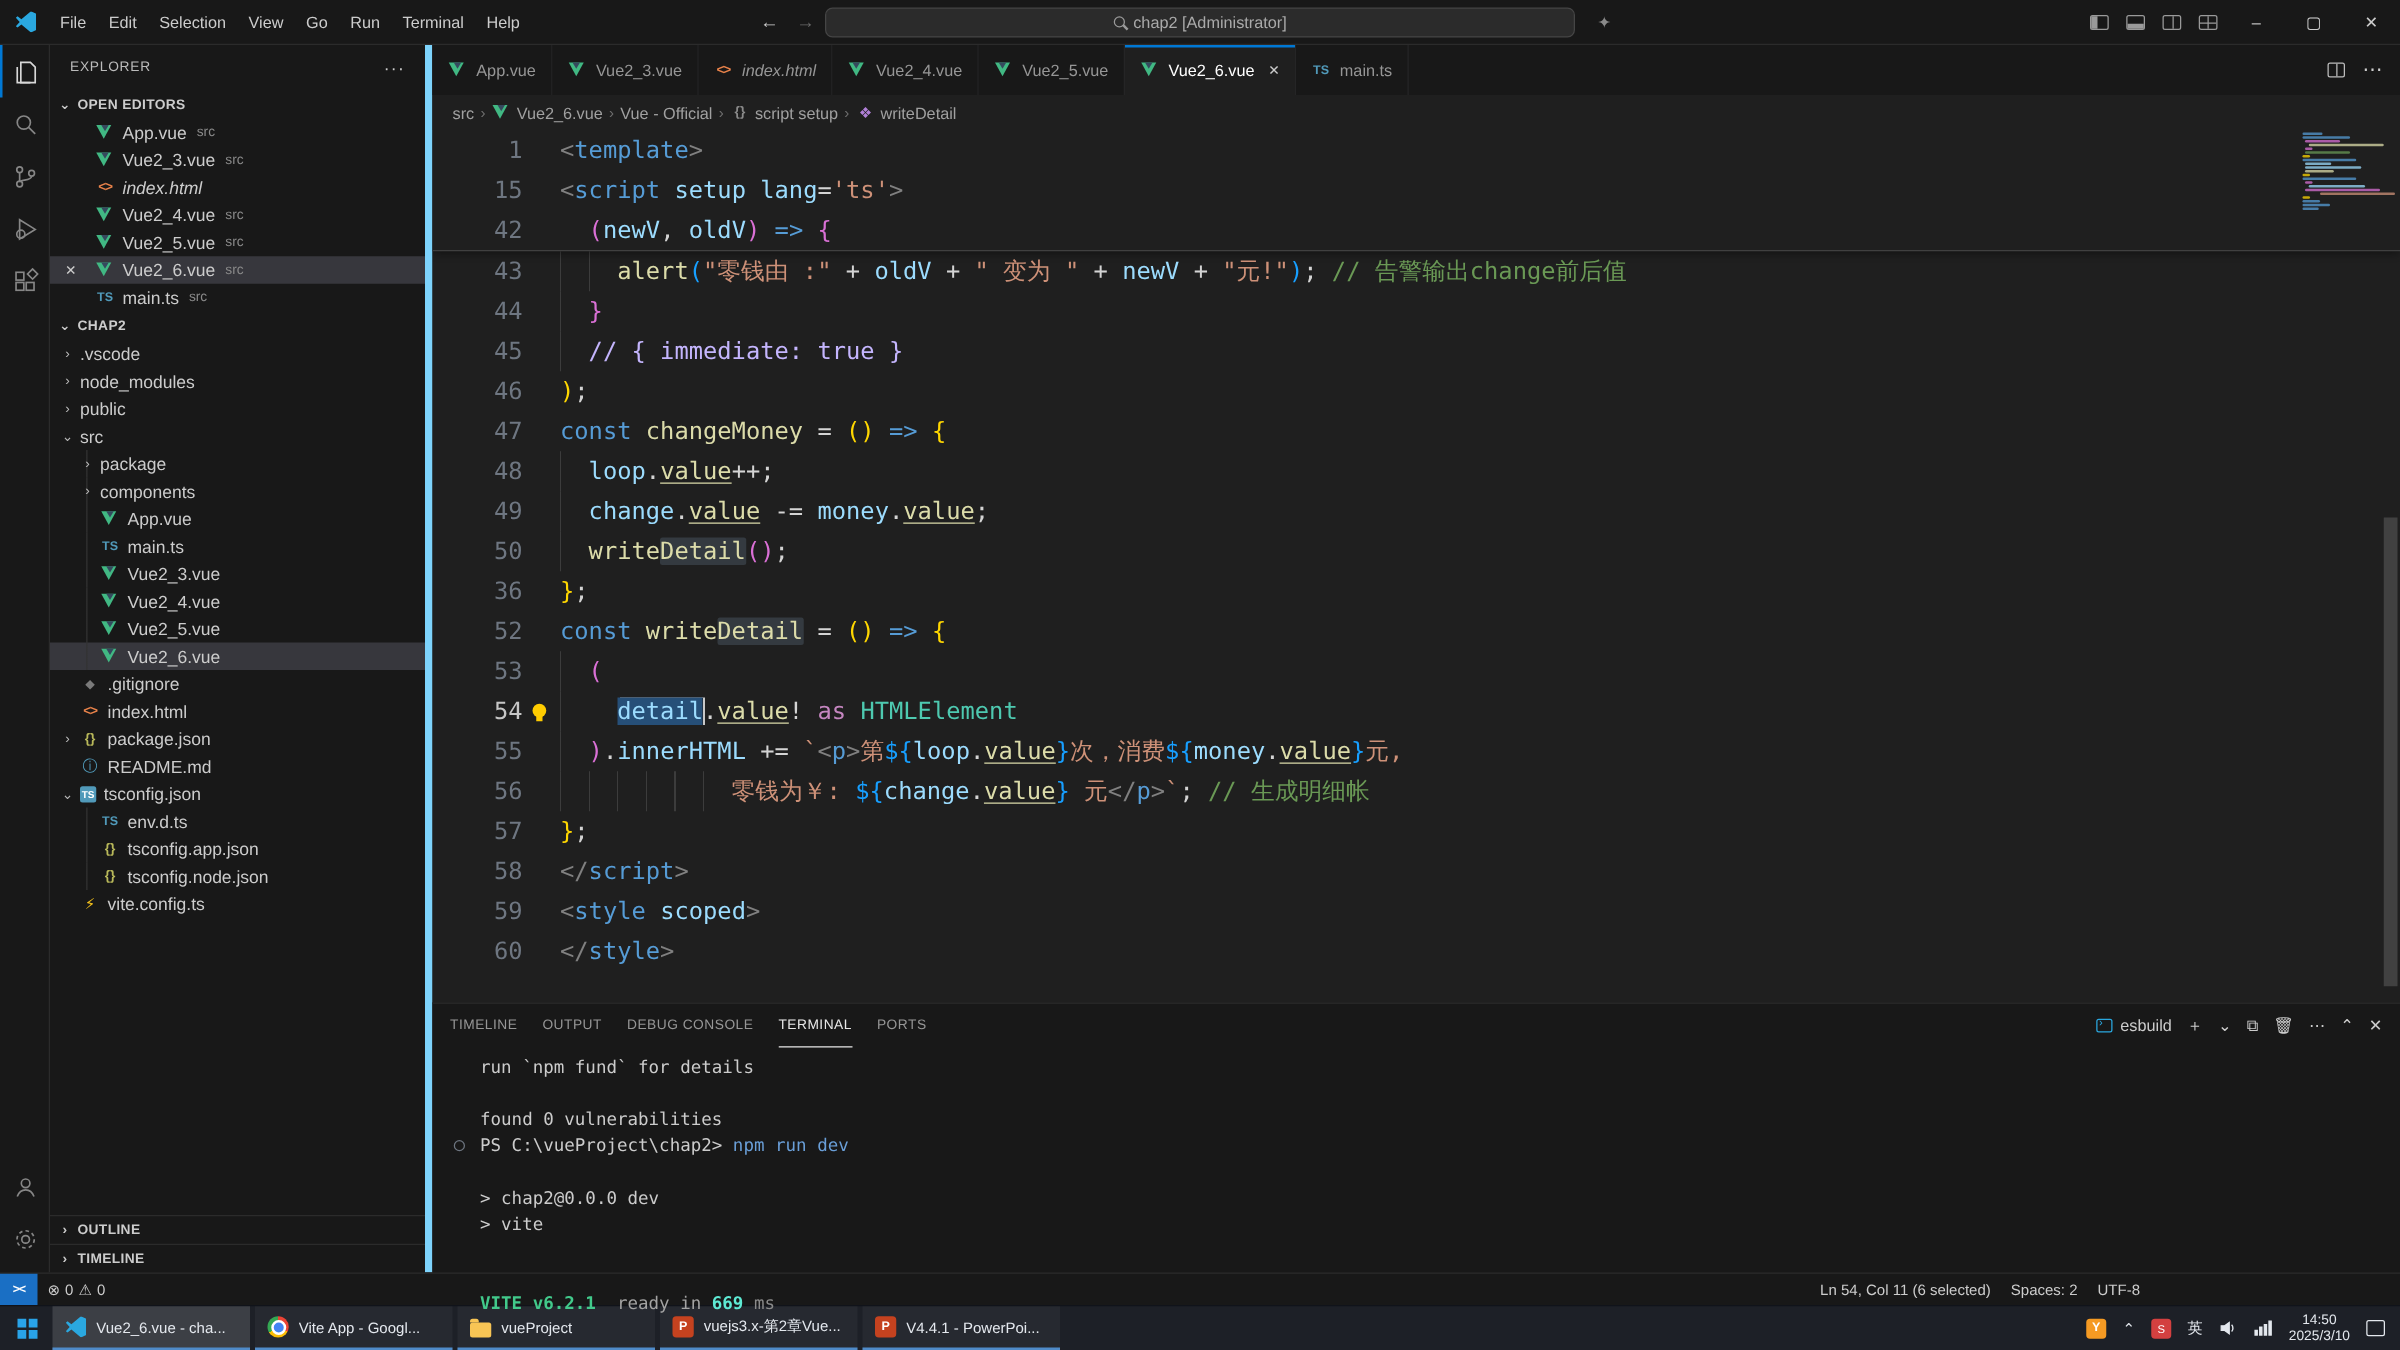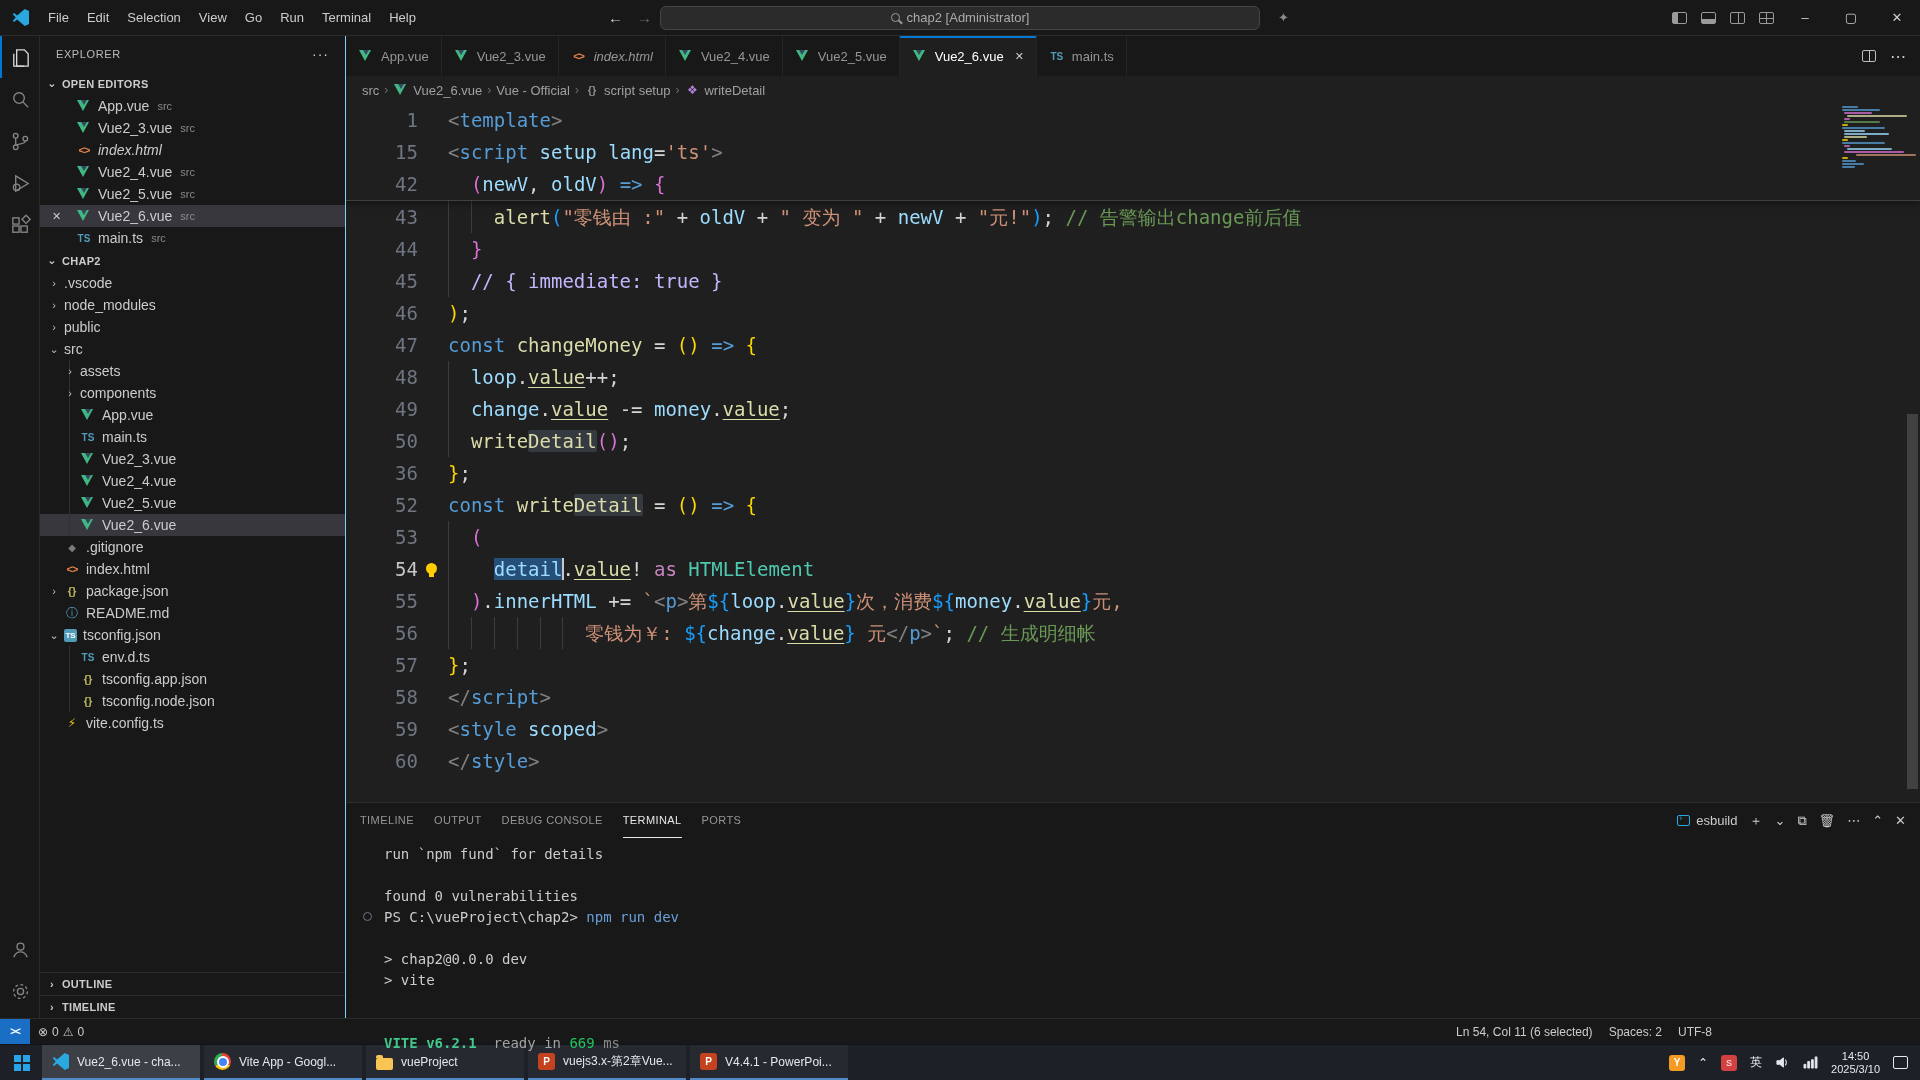--- a/index.html
+++ b/index.html
@@ -27,21 +27,21 @@
   .win-controls{position:absolute;right:0;top:0;height:100%;display:flex;}
   .win-btn{width:46px;height:100%;display:flex;align-items:center;justify-content:center;font-size:13px;color:#cccccc;}
   
   .main{flex:1;display:flex;min-height:0;}
   .activitybar{width:40px;background:#181818;display:flex;flex-direction:column;align-items:center;flex:none;border-right:1px solid #2b2b2b;}
   .ab-icon{width:40px;height:42px;display:flex;align-items:center;justify-content:center;color:#868686;border-left:2px solid transparent;}
   .ab-icon.active{color:#d7d7d7;border-left:2px solid #0078d4;}
   .ab-icon svg{width:23px;height:23px;stroke:currentColor;fill:none;stroke-width:1.4;}
   .ab-bottom{margin-top:auto;display:flex;flex-direction:column;margin-bottom:6px;}
   
-  .sidebar{width:306px;background:#181818;flex:none;display:flex;flex-direction:column;font-size:14px;border-right:1px solid #7dd3fc;min-height:0;}
+  .sidebar{width:306px;background:#181818;flex:none;display:flex;flex-direction:column;font-size:14px;border-right:6px solid #7dd3fc;min-height:0;}
   .sb-title{height:36px;display:flex;align-items:center;padding:0 16px;font-size:11px;letter-spacing:.6px;color:#bbbbbb;flex:none;}
   .sb-title .more{margin-left:auto;font-size:14px;color:#cccccc;letter-spacing:1px;}
   .sb-section-h{height:23px;display:flex;align-items:center;gap:4px;font-size:11px;font-weight:bold;color:#cccccc;padding:0 6px;flex:none;letter-spacing:.3px;}
   .chev{color:#cccccc;font-size:11px;width:12px;text-align:center;flex:none;}
   .row{height:22px;display:flex;align-items:center;gap:6px;padding-left:36px;position:relative;white-space:nowrap;}
   .row .closer{position:absolute;left:12px;font-size:11px;color:#cccccc;}
   .row.selected{background:#37373d;}
   .row .badge{color:#8a8a8a;font-size:11px;margin-left:2px;}
   .row .lbl{color:#cccccc;}
   .row.italic .lbl{font-style:italic;}
@@ -306,21 +306,21 @@
           <div class="row d0">
             <span class="tchev">›</span>
             <span class="lbl">public</span>
           </div>
           <div class="row d0">
             <span class="tchev">⌄</span>
             <span class="lbl">src</span>
           </div>
           <div class="row d1">
             <span class="tchev">›</span>
-            <span class="lbl">assets</span>
+            <span class="lbl">package</span>
           </div>
           <div class="row d1">
             <span class="tchev">›</span>
             <span class="lbl">components</span>
           </div>
           <div class="row d1">
             <span class="fic i-vue">
               <span class="vo"></span>
               <span class="vi"></span>
             </span>
@@ -565,21 +565,21 @@
         <div class="terminal" id="terminal">
             <div class="trow"><span style="color: rgb(204, 204, 204);">run `npm fund` for details</span></div>
             <div class="trow">&nbsp;</div>
             <div class="trow"><span style="color: rgb(204, 204, 204);">found 0 vulnerabilities</span></div>
             <div class="trow"><span class="tdeco"></span><span style="color: rgb(204, 204, 204);">PS C:\vueProject\chap2&gt; </span><span style="color: rgb(106, 159, 216);">npm run dev</span></div>
             <div class="trow">&nbsp;</div>
             <div class="trow"><span style="color: rgb(204, 204, 204);">&gt; chap2@0.0.0 dev</span></div>
             <div class="trow"><span style="color: rgb(204, 204, 204);">&gt; vite</span></div>
             <div class="trow">&nbsp;</div>
             <div class="trow">&nbsp;</div>
-            <div class="trow"><span style="color: rgb(66, 201, 139); font-weight: bold;">VITE v6.2.1</span><span style="color: #a3a3a3;">  ready in </span><span style="color: #22c55e; font-weight: normal;">669</span><span style="color: rgb(138, 138, 138);"> ms</span></div>
+            <div class="trow"><span style="color: rgb(66, 201, 139); font-weight: bold;">VITE v6.2.1</span><span style="color: #a3a3a3;">  ready in </span><span style="color: #5eead4; font-weight: bold;">669</span><span style="color: rgb(138, 138, 138);"> ms</span></div>
           </div>
       </div>
     </div>
   </div>
 
   <div class="statusbar">
     <div class="remote">&gt;&lt;</div>
     <div class="sb-item">
       <span>⊗</span>
       <span>0</span>

